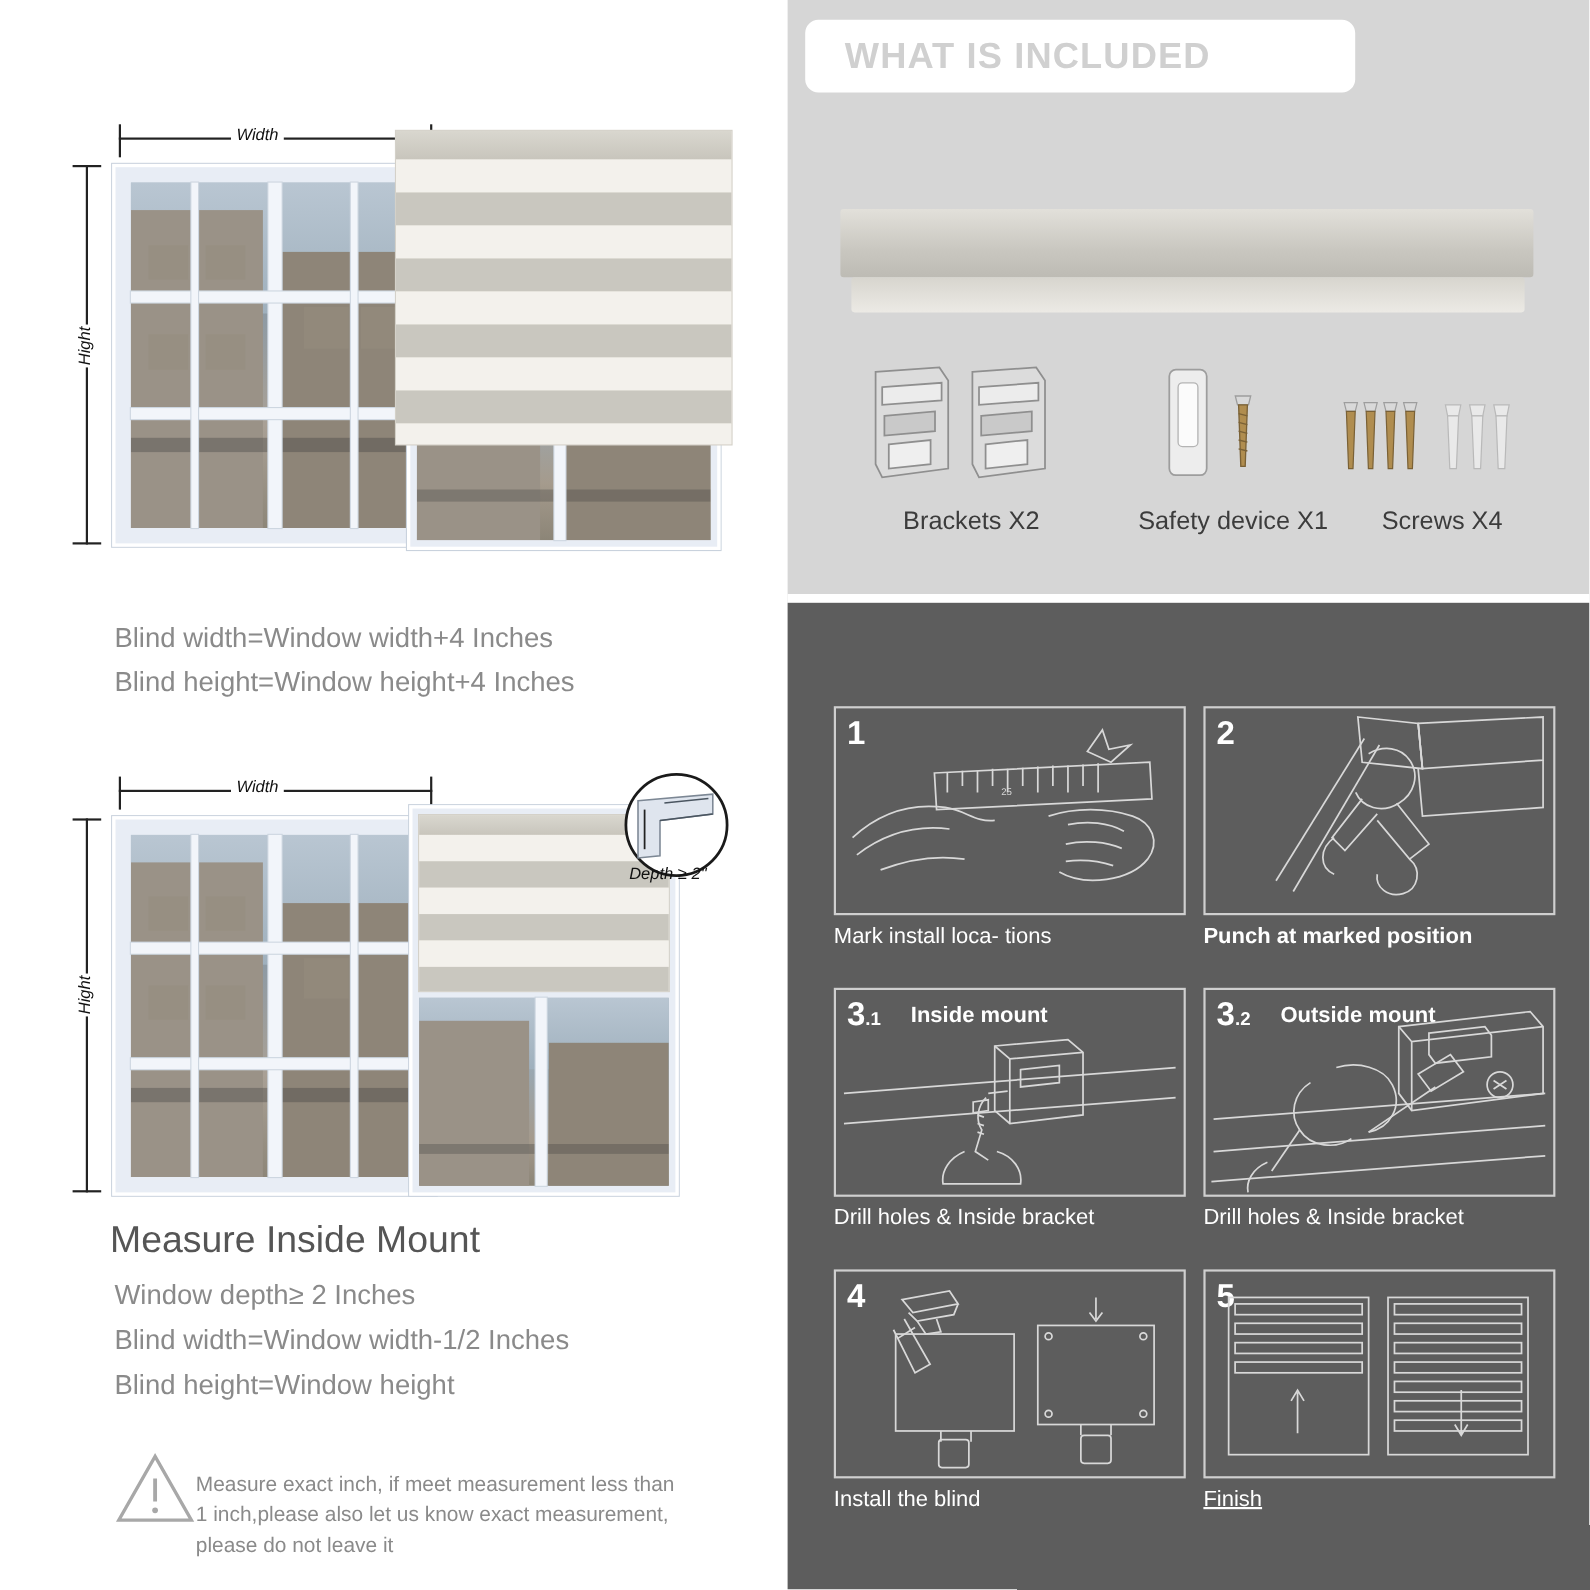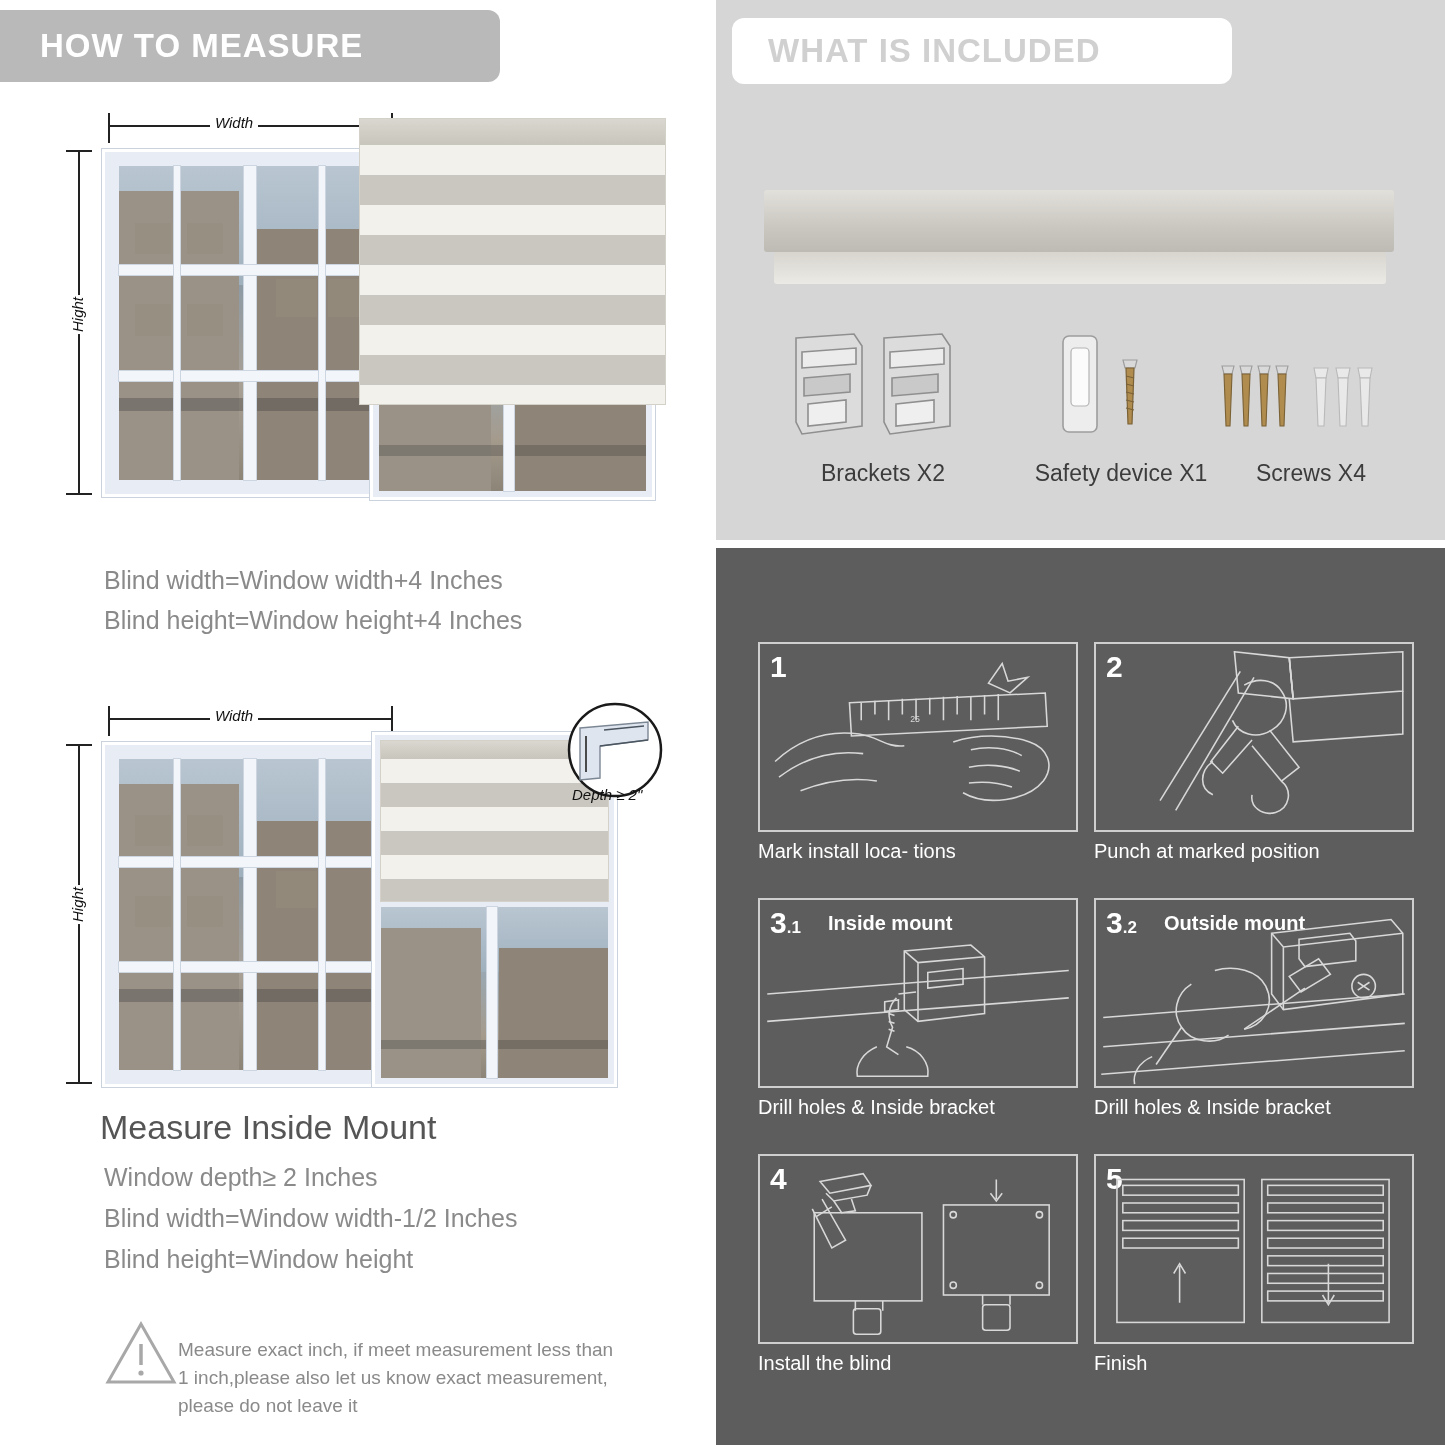--- a/index.html
+++ b/index.html
@@ -249,21 +249,20 @@
     background: #ffffff;
   }
 </style>
 </head>
 <body>
 
 <div class="page">
 
   <div class="left-panel">
 
-    <div class="banner banner-left">HOW TO MEASURE</div>
 
     <div class="fig" style="left:60px; top:105px; width:620px; height:400px;">
 
       <div class="dim-line" style="left:48px; top:20px; width:285px; height:2px;"></div>
       <div class="dim-tick" style="left:48px; top:8px; width:2px; height:30px;"></div>
       <div class="dim-tick" style="left:331px; top:8px; width:2px; height:30px;"></div>
       <div class="dim-label" style="left:150px; top:9px;">Width</div>
 
       <div class="dim-line" style="left:18px; top:45px; width:2px; height:345px;"></div>
       <div class="dim-tick" style="left:6px; top:45px; width:26px; height:2px;"></div>
@@ -487,21 +486,21 @@
         <path d="M196 14 L200 56 M196 56 L200 100 L312 92 L312 48"></path>
         <path d="M140 8 L196 14 L200 56 L144 50 Z"></path>
         <path d="M146 28 L64 160"></path>
         <path d="M160 34 L80 170"></path>
         <path d="M150 42 C164 34 180 36 188 48 C198 62 192 80 178 88 C162 98 144 92 138 78"></path>
         <path d="M176 88 L206 126 L188 140 L158 104"></path>
         <path d="M188 140 C200 150 196 168 182 172 C168 176 156 166 158 154"></path>
         <path d="M144 84 L116 120 L128 132 L158 98"></path>
         <path d="M118 120 C104 130 104 148 118 154"></path>
       </svg>
-      <div class="step-cap" style="left:-2px; top:196px; width:340px;">Punch at  marked position</div>
+      <div class="step-cap" style="left:-2px; top:196px; width:340px;font-weight:bold;">Punch at  marked position</div>
     </div>
 
     <div class="step-box" style="left:42px; top:350px; width:320px; height:190px;">
       <div class="step-num"><span>3</span><small>.1</small></div>
       <div class="step-sub" style="left:68px; top:12px;">Inside mount</div>
       <svg class="sketch" viewBox="0 0 320 190">
         <path d="M6 96 L314 72"></path>
         <path d="M6 124 L314 100"></path>
         <path d="M146 52 L214 46 L228 58 L228 116 L160 124 L146 112 Z"></path>
         <path d="M146 52 L160 64 L228 58 M160 64 L160 124"></path>
@@ -574,17 +573,17 @@
           <rect x="174" y="48" width="118" height="10"></rect>
           <rect x="174" y="66" width="118" height="10"></rect>
           <rect x="174" y="84" width="118" height="10"></rect>
           <rect x="174" y="102" width="118" height="10"></rect>
           <rect x="174" y="120" width="118" height="10"></rect>
           <rect x="174" y="138" width="118" height="10"></rect>
         </g>
         <path d="M84 150 L84 112 M78 120 L84 110 L90 120"></path>
         <path d="M236 110 L236 150 M230 142 L236 152 L242 142"></path>
       </svg>
-      <div class="step-cap" style="left:-2px; top:196px; width:340px;">Finish</div>
+      <div class="step-cap" style="left:-2px; top:196px; width:340px;text-decoration:underline;">Finish</div>
     </div>
   </div>
 
 </div>
 
 </body></html>

